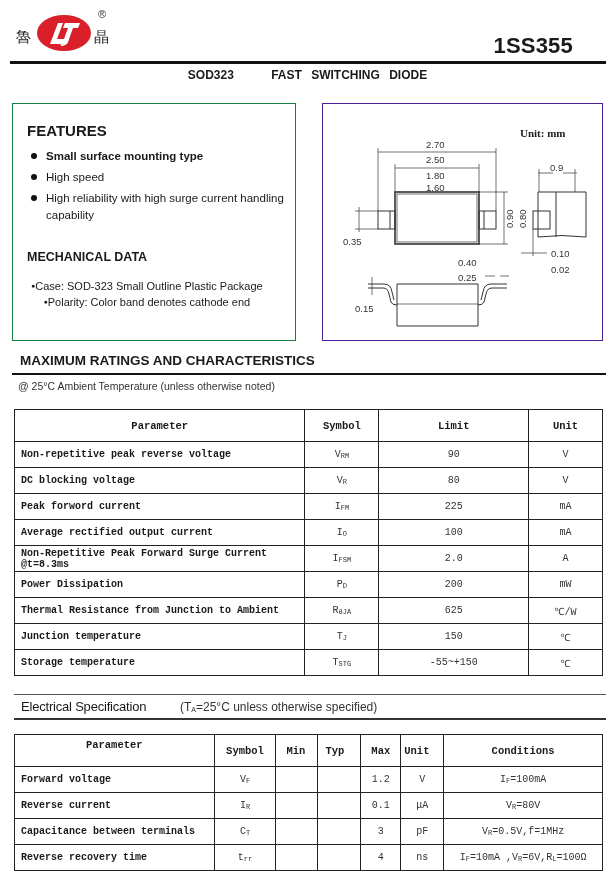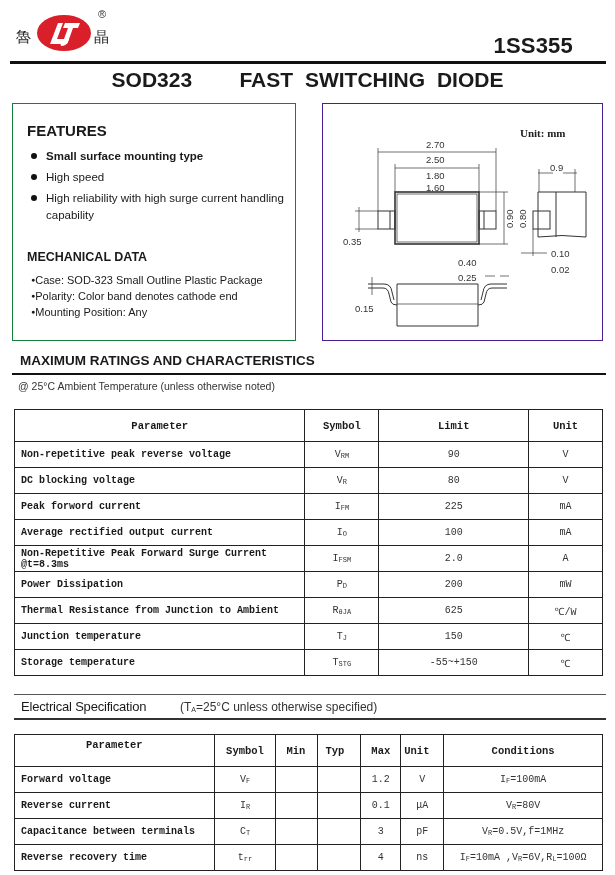--- a/index.html
+++ b/index.html
@@ -6,31 +6,31 @@
   body { width:615px; height:875px; position:relative; overflow:hidden;
          font-family:"Liberation Sans", sans-serif; color:#1a1a1a; }
   .abs { position:absolute; }
 
   
   .logo-wrap { left:14px; top:6px; width:110px; height:44px; }
   .logo-cn { font-family:"DejaVu Sans", sans-serif; font-size:15px; color:#222; position:absolute; top:22px; }
   .reg { position:absolute; left:84px; top:2px; font-size:11px; color:#333; }
   .part-no { right:42px; top:33px; font-size:22px; font-weight:bold; letter-spacing:0.2px; }
   .rule-top { left:10px; top:61px; width:596px; height:3px; background:#111; }
-  .subtitle { left:0; width:615px; top:68px; text-align:center; font-size:21px; font-weight:bold; word-spacing:6px; }
+  .subtitle { left:0; width:615px; top:68px; text-align:center; font-size:12px; font-weight:bold; word-spacing:6px; }
 
   
   .feat-box { left:12px; top:103px; width:284px; height:238px; border:1px solid #15803d; box-sizing:border-box; }
   .feat-title { left:14px; top:18px; font-size:15px; font-weight:bold; }
   .feat-list { left:18px; top:44px; width:262px; margin:0; padding:0; list-style:none; font-size:11.5px; line-height:17px; }
   .feat-list li { position:relative; padding-left:15px; margin-bottom:4px; }
   .feat-list li .dot { position:absolute; left:0; top:5px; width:6px; height:6px; border-radius:50%; background:#111; }
   .feat-list li.b { font-weight:bold; }
   .mech-title { left:14px; top:146px; font-size:12.5px; font-weight:bold; }
-  .mech-list { left:18px; top:168px; font-size:11px; line-height:15px; }
+  .mech-list { left:18px; top:174px; font-size:11px; line-height:15px;text-align:center; }
   .mech-list div::before { content:"\25CF"; font-size:7px; vertical-align:2px; }
 
   
   .diag-box { left:322px; top:103px; width:281px; height:238px; border:1px solid #4c1d95; box-sizing:border-box; }
   .diag-box svg { position:absolute; left:0; top:0; }
   .dim { font-size:9.5px; fill:#333; font-family:"Liberation Sans", sans-serif; }
   .unit-mm { font-family:"Liberation Serif", serif; font-size:11px; font-weight:bold; fill:#222; }
 
   
   .sec1-title { left:20px; top:353px; font-size:13.5px; font-weight:bold; }
@@ -80,21 +80,20 @@
   <div class="abs feat-title">FEATURES</div>
   <ul class="abs feat-list">
     <li class="b"><span class="dot"></span><span>Small surface mounting type</span></li>
     <li><span class="dot"></span><span>High speed</span></li>
     <li><span class="dot"></span><span>High reliability with high surge current handling capability</span></li>
   </ul>
   <div class="abs mech-title">MECHANICAL DATA</div>
   <div class="abs mech-list">
     <div>Case: SOD-323 Small Outline Plastic Package</div>
     <div>Polarity: Color band denotes cathode end</div>
-    <div>Mounting Position: Any</div>
   </div>
 </div>
 
 <div class="abs diag-box">
   <svg width="281" height="238" viewBox="0 0 281 238">
     <g stroke="#333" stroke-width="1" fill="none">
 
       <rect x="72" y="88" width="84" height="52" stroke-width="1.6"></rect>
       <rect x="74" y="90" width="80" height="48" stroke-width="0.7"></rect>
 

